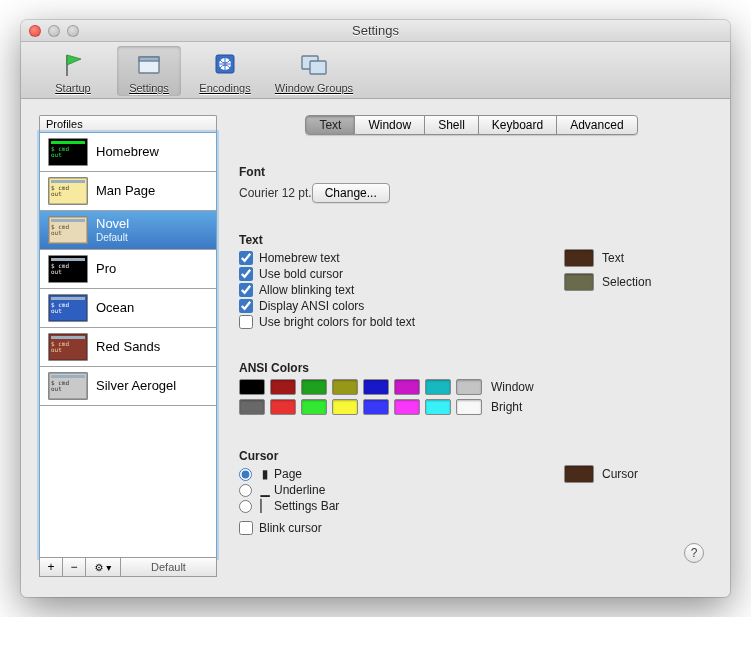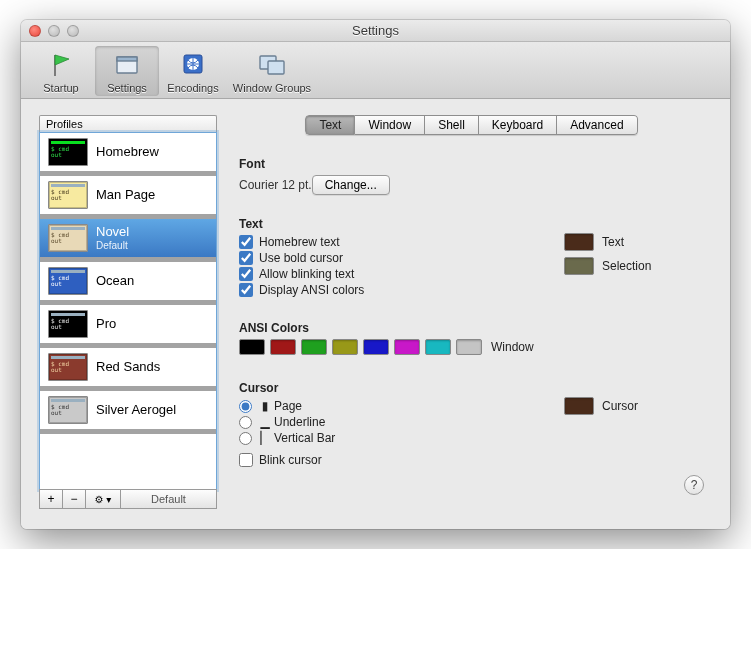--- a/index.html
+++ b/index.html
@@ -4,48 +4,48 @@
 <style>
 * { box-sizing: border-box; margin: 0; padding: 0; font-family: "Lucida Grande", "Helvetica Neue", Arial, sans-serif; }
 body { background: #fff; display: flex; align-items: flex-start; justify-content: center; padding: 20px; }
 .window { width: 709px; background: #eaeaea; border-radius: 6px; box-shadow: 0 12px 40px rgba(0,0,0,0.45), 0 0 0 1px rgba(0,0,0,0.15); overflow: hidden; }
 .titlebar { height: 22px; background: linear-gradient(#ebebeb,#d7d7d7); display: flex; align-items: center; padding: 0 8px; border-bottom: 1px solid #b7b7b7; position: relative; }
 .traffic { display: flex; gap: 7px; }
 .tl { width: 12px; height: 12px; border-radius: 50%; border: 1px solid rgba(0,0,0,0.2); }
 .tl.red { background: radial-gradient(circle at 40% 35%, #ff8a7f, #e9463b); }
 .tl.gray { background: radial-gradient(circle at 40% 35%, #e0e0e0, #b8b8b8); }
 .wtitle { position: absolute; left: 0; right: 0; text-align: center; font-size: 13px; color: #3a3a3a; text-shadow: 0 1px 0 #fff; }
-.toolbar { background: linear-gradient(#e9e9e9,#cfcfcf); border-bottom: 1px solid #a8a8a8; padding: 4px 8px 2px; display: flex; gap: 2px; }
+.toolbar { background: linear-gradient(#e9e9e9,#cfcfcf); border-bottom: 1px solid #a8a8a8; padding: 4px 20px 2px; display: flex; gap: 12px; text-decoration: underline; }
 .tb-item { width: 64px; display: flex; flex-direction: column; align-items: center; padding: 4px 0 2px; border-radius: 4px; font-size: 11px; color: #333; cursor: default; }
 .tb-item.selected { background: linear-gradient(#d5d5d5,#bcbcbc); box-shadow: inset 0 1px 3px rgba(0,0,0,0.25); }
 .tb-icon { width: 30px; height: 30px; display: flex; align-items: center; justify-content: center; margin-bottom: 2px; }
 .tb-lbl { text-shadow: 0 1px 0 #fff; }
 .content { display: flex; padding: 16px 18px 20px; gap: 14px; background: #eaeaea; }
 .sidebar { width: 178px; display: flex; flex-direction: column; }
 .profiles-hdr { font-size: 11px; padding: 2px 6px; border: 1px solid #9a9a9a; border-bottom: none; background: linear-gradient(#fcfcfc,#e9e9e9); border-top-left-radius: 2px; border-top-right-radius: 2px; }
 .profiles-list { flex: 1; border: 1px solid #6fa6d8; box-shadow: 0 0 0 2px rgba(111,166,216,0.35); background: #fff; overflow-y: auto; height: 372px; }
-.profile { display: flex; align-items: center; gap: 8px; padding: 5px 8px; border-bottom: 5px solid #a3a3a3; font-size: 13px; cursor: default; }
+.profile { display: flex; align-items: center; gap: 8px; padding: 5px 8px; border-bottom: 1px solid #a3a3a3; font-size: 13px; cursor: default; }
 .profile .thumb { width: 40px; height: 28px; border: 1px solid #888; border-radius: 1px; flex-shrink: 0; }
 .profile .pname { line-height: 1.15; }
 .profile .psub { font-size: 10px; }
 .profile.selected { background: linear-gradient(#5fa7e4,#3b79c4); color: #fff; }
 .profile.selected .psub { color: #eaf2fb; }
 .sb-btns { display: flex; margin-top: -1px; }
 .sb-btn { height: 20px; border: 1px solid #9a9a9a; background: linear-gradient(#fdfdfd,#e4e4e4); font-size: 12px; display: flex; align-items: center; justify-content: center; cursor: default; margin-left: -1px; }
 .sb-btn:first-child { margin-left: 0; }
 .sb-btn.sq { width: 24px; }
 .sb-btn.def { flex: 1; font-size: 11px; color: #555; }
 .main { flex: 1; display: flex; flex-direction: column; }
 .segtabs { display: flex; justify-content: center; margin-bottom: 14px; }
 .seg { display: flex; border-radius: 4px; overflow: hidden; box-shadow: 0 1px 1px rgba(0,0,0,0.15); }
 .seg button { border: 1px solid #8e8e8e; border-left: none; background: linear-gradient(#fcfcfc,#e2e2e2); font-size: 12px; padding: 2px 13px; height: 20px; cursor: default; }
 .seg button:first-child { border-left: 1px solid #8e8e8e; border-top-left-radius: 4px; border-bottom-left-radius: 4px; }
 .seg button:last-child { border-top-right-radius: 4px; border-bottom-right-radius: 4px; }
 .seg button.active { background: linear-gradient(#b8b8b8,#989898); color: #222; box-shadow: inset 0 1px 2px rgba(0,0,0,0.3); }
-.section { margin: 8px 8px 14px; font-size: 12px; color: #222; }
+.section { margin: 16px 8px 14px; font-size: 12px; color: #222; }
 .shdr { font-weight: bold; font-size: 12px; margin-bottom: 4px; }
 .row { display: flex; align-items: center; margin: 2px 0; }
 .cb { margin-right: 6px; width: 14px; height: 14px; accent-color: #3b79c4; }
 .rd { margin-right: 6px; accent-color: #3b79c4; }
 .font-row { display: flex; align-items: center; justify-content: flex-start; }
 .font-desc { font-size: 12px; color: #333; }
 .btn { border: 1px solid #9a9a9a; background: linear-gradient(#fdfdfd,#e4e4e4); border-radius: 4px; font-size: 12px; padding: 2px 12px; height: 20px; box-shadow: 0 1px 0 rgba(0,0,0,0.08); cursor: default; }
 .text-cols { display: flex; gap: 22px; }
 .text-left { flex: 1; }
 .text-right { width: 140px; display: flex; flex-direction: column; gap: 6px; margin-top: 16px; }
@@ -134,32 +134,32 @@
             <div class="pname">Man Page</div>
           </div>
           <div class="profile selected">
             <div class="thumb" style="background: rgb(232, 217, 183); box-shadow: rgba(0, 0, 0, 0.2) 0px 0px 0px 1px inset;">
               <div style="height:3px;background:#9ab0c0;margin:2px 2px 0"></div>
               <div style="font:6px monospace;color:#5a4a2c;padding:2px;line-height:1">$ cmd<br>out</div>
             </div>
             <div class="pname">Novel<div class="psub">Default</div></div>
           </div>
           <div class="profile">
+            <div class="thumb" style="background: rgb(0, 0, 0); box-shadow: rgba(0, 0, 0, 0.2) 0px 0px 0px 1px inset;">
+              <div style="height:3px;background:#9ab0c0;margin:2px 2px 0"></div>
+              <div style="font:6px monospace;color:#e8e8e8;padding:2px;line-height:1">$ cmd<br>out</div>
+            </div>
+            <div class="pname">Pro</div>
+          </div>
+          <div class="profile">
             <div class="thumb" style="background: rgb(46, 95, 192); box-shadow: rgba(0, 0, 0, 0.2) 0px 0px 0px 1px inset;">
               <div style="height:3px;background:#9ab0c0;margin:2px 2px 0"></div>
               <div style="font:6px monospace;color:#ffffff;padding:2px;line-height:1">$ cmd<br>out</div>
             </div>
             <div class="pname">Ocean</div>
-          </div>
-          <div class="profile">
-            <div class="thumb" style="background: rgb(0, 0, 0); box-shadow: rgba(0, 0, 0, 0.2) 0px 0px 0px 1px inset;">
-              <div style="height:3px;background:#9ab0c0;margin:2px 2px 0"></div>
-              <div style="font:6px monospace;color:#e8e8e8;padding:2px;line-height:1">$ cmd<br>out</div>
-            </div>
-            <div class="pname">Pro</div>
           </div>
           <div class="profile">
             <div class="thumb" style="background: rgb(138, 58, 45); box-shadow: rgba(0, 0, 0, 0.2) 0px 0px 0px 1px inset;">
               <div style="height:3px;background:#9ab0c0;margin:2px 2px 0"></div>
               <div style="font:6px monospace;color:#f0d0a0;padding:2px;line-height:1">$ cmd<br>out</div>
             </div>
             <div class="pname">Red Sands</div>
           </div>
           <div class="profile">
             <div class="thumb" style="background: rgb(201, 201, 201); box-shadow: rgba(0, 0, 0, 0.2) 0px 0px 0px 1px inset;">
@@ -211,20 +211,24 @@
                   <input type="checkbox" class="cb" checked="" style="">
                   <span>Use bold cursor</span>
                 </div>
                 <div class="row">
                   <input type="checkbox" class="cb" checked="" style="">
                   <span>Allow blinking text</span>
                 </div>
                 <div class="row">
                   <input type="checkbox" class="cb" checked="" style="">
                   <span>Display ANSI colors</span>
+                </div>
+                <div class="row">
+                  <input type="checkbox" class="cb" style="">
+                  <span>Use bright colors for bold text</span>
                 </div>
               </div>
           </div>
           <div class="text-right" id="text-wells">
               <div class="well-row">
                 <div class="well" style="background: rgb(74, 43, 26);"></div>
                 <span>Text</span>
               </div>
               <div class="well-row">
                 <div class="well" style="background: rgb(106, 106, 76);"></div>
@@ -240,41 +244,52 @@
             <div class="well" style="background: rgb(0, 0, 0);"></div>
             <div class="well" style="background: rgb(160, 24, 24);"></div>
             <div class="well" style="background: rgb(31, 160, 31);"></div>
             <div class="well" style="background: rgb(152, 152, 24);"></div>
             <div class="well" style="background: rgb(24, 24, 200);"></div>
             <div class="well" style="background: rgb(200, 24, 200);"></div>
             <div class="well" style="background: rgb(24, 184, 192);"></div>
             <div class="well" style="background: rgb(196, 196, 196);"></div>
             <span class="ansi-lbl">Window</span>
           </div>
+        <div class="ansi-row" id="ansi-bright">
+            <div class="well" style="background: rgb(104, 104, 104);"></div>
+            <div class="well" style="background: rgb(232, 50, 50);"></div>
+            <div class="well" style="background: rgb(50, 232, 50);"></div>
+            <div class="well" style="background: rgb(248, 248, 56);"></div>
+            <div class="well" style="background: rgb(56, 56, 248);"></div>
+            <div class="well" style="background: rgb(248, 56, 248);"></div>
+            <div class="well" style="background: rgb(56, 240, 248);"></div>
+            <div class="well" style="background: rgb(248, 248, 248);"></div>
+            <span class="ansi-lbl">Bright</span>
+          </div>
       </div>
 
       <div class="section">
         <div class="cursor-cols">
           <div class="cursor-left">
             <div class="shdr">Cursor</div>
             <div id="cursor-opts">
                 <div class="cursor-opt">
                   <input type="radio" name="cur" class="rd" checked="" style="">
                   <span class="glyph">▮</span>
                   <span>Page</span>
                 </div>
                 <div class="cursor-opt">
                   <input type="radio" name="cur" class="rd" style="">
                   <span class="glyph">▁</span>
                   <span>Underline</span>
                 </div>
                 <div class="cursor-opt">
                   <input type="radio" name="cur" class="rd" style="">
                   <span class="glyph">▏</span>
-                  <span>Vertical Bar</span>
+                  <span>Settings Bar</span>
                 </div>
               </div>
             <div class="row" style="margin-top:8px">
               <input type="checkbox" class="cb" style="">
               <span>Blink cursor</span>
             </div>
           </div>
           <div class="cursor-right">
             <div class="well-row" style="margin-top:16px">
               <div class="well" id="cursor-well" style="background: rgb(74, 43, 26);"></div>

